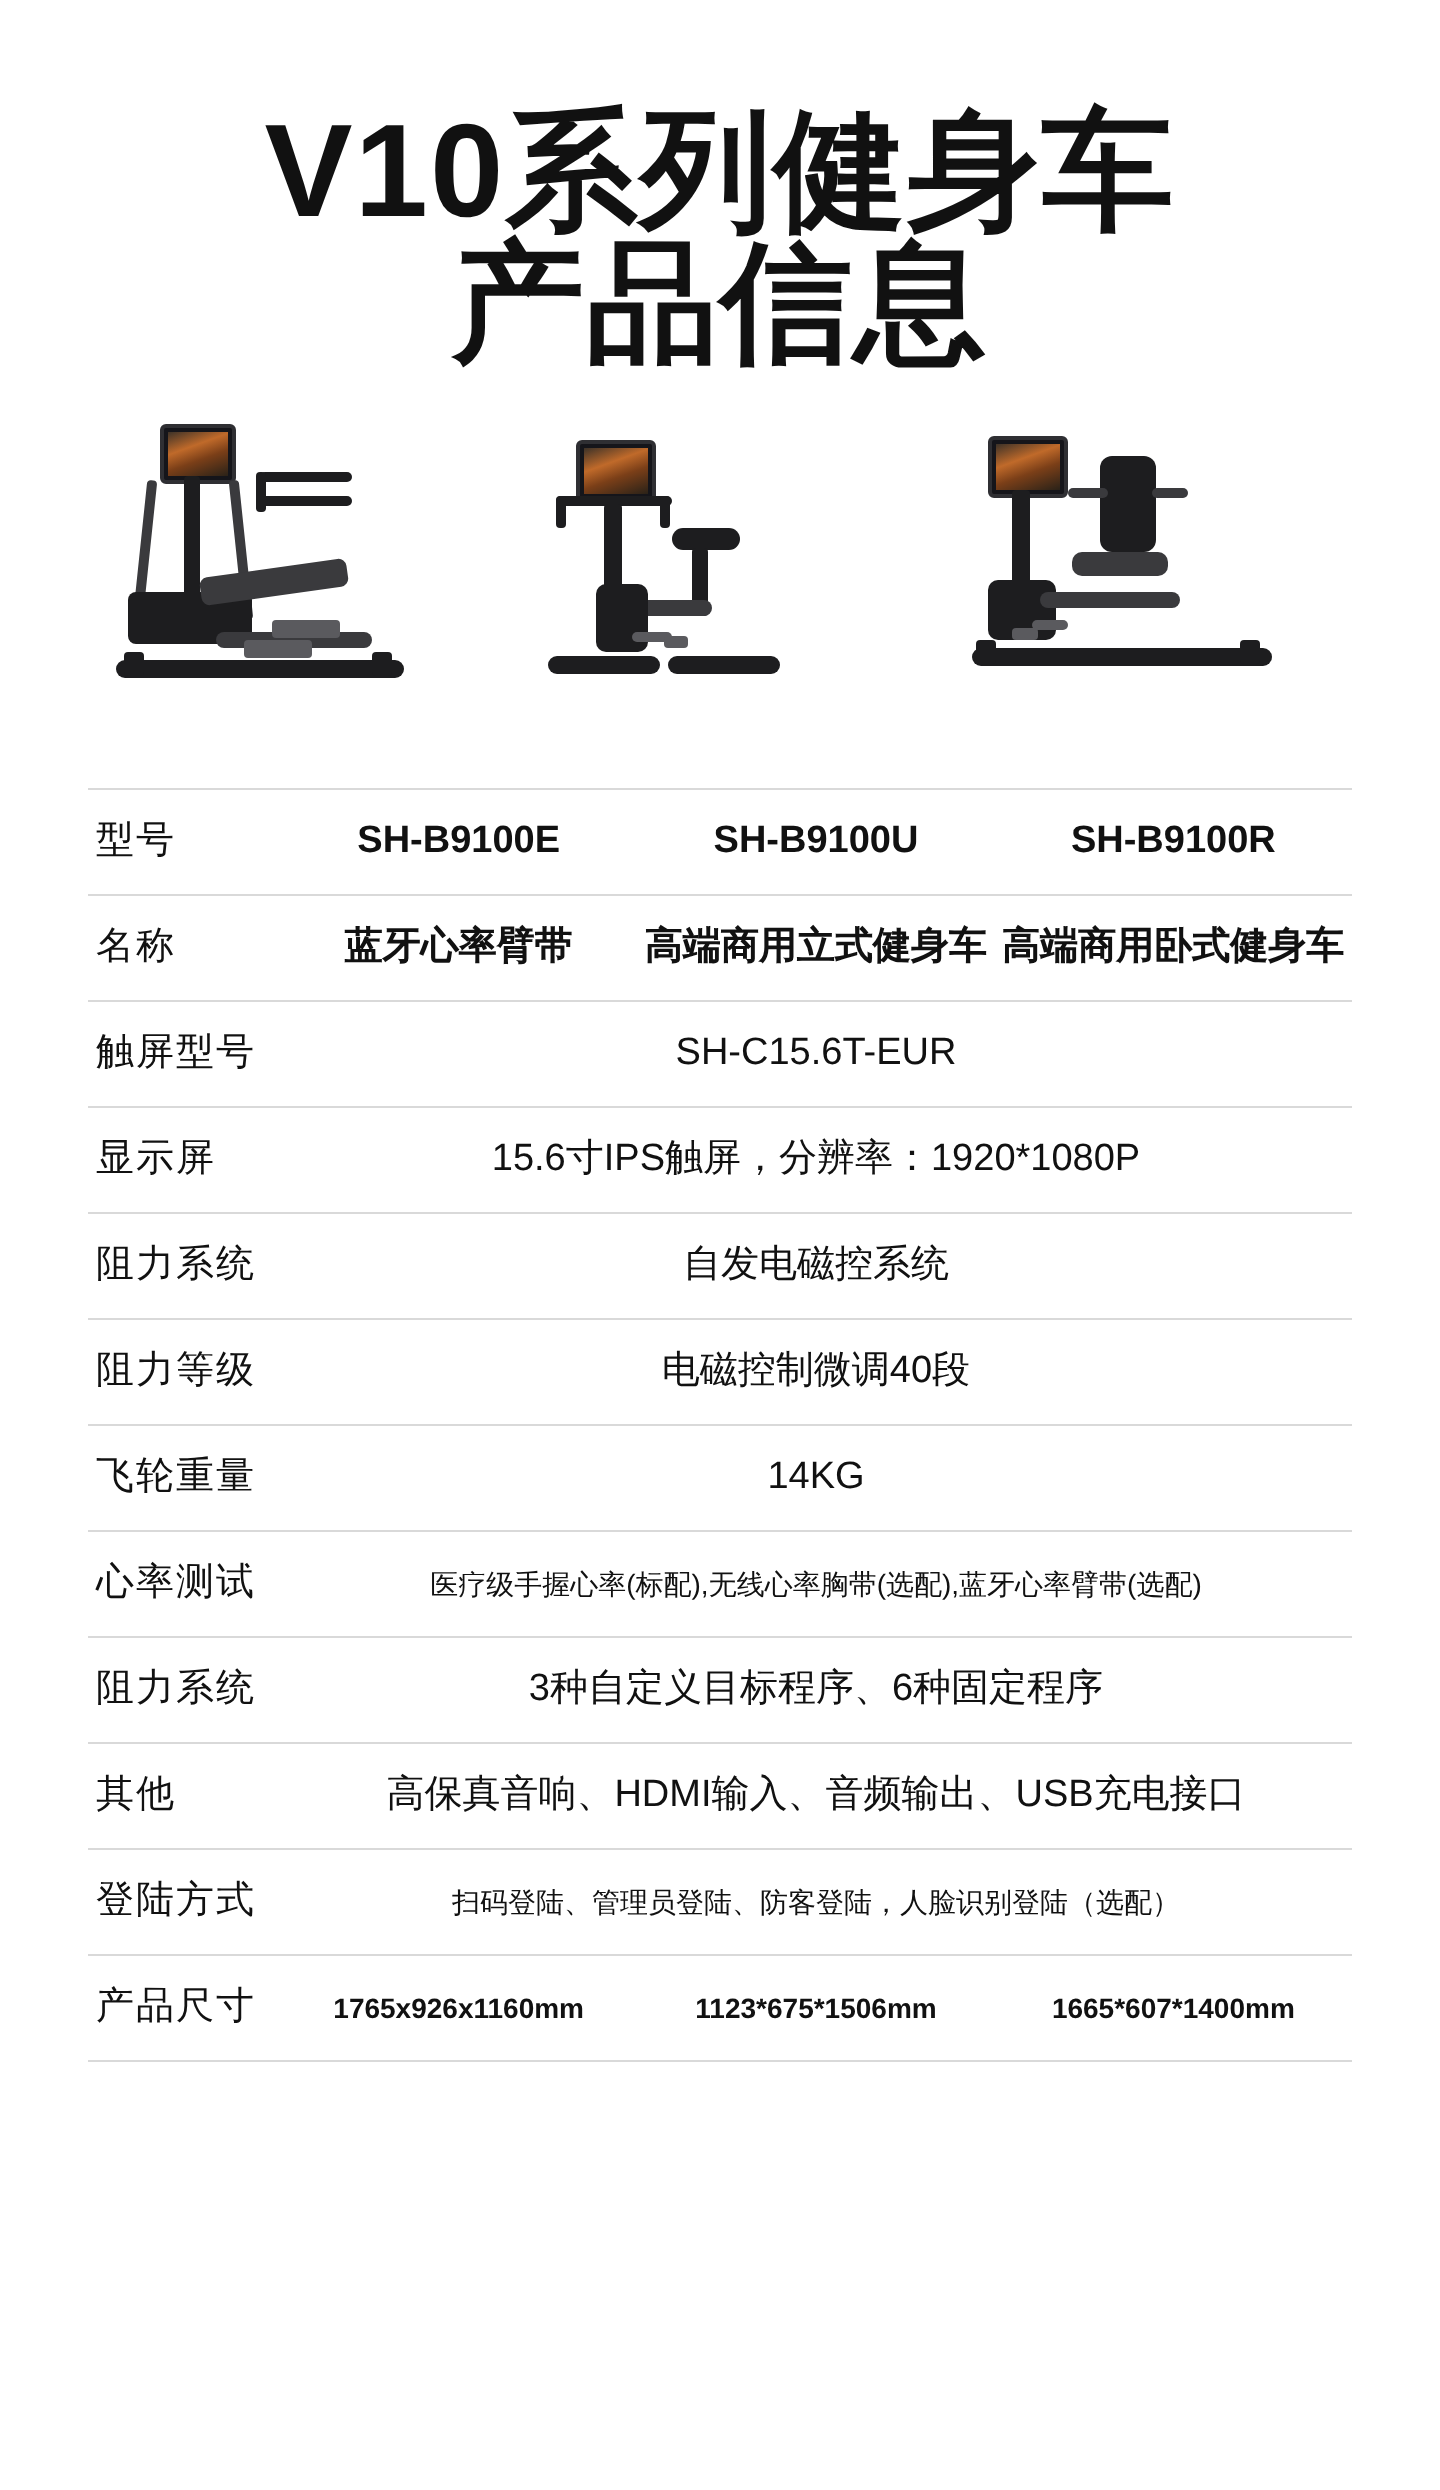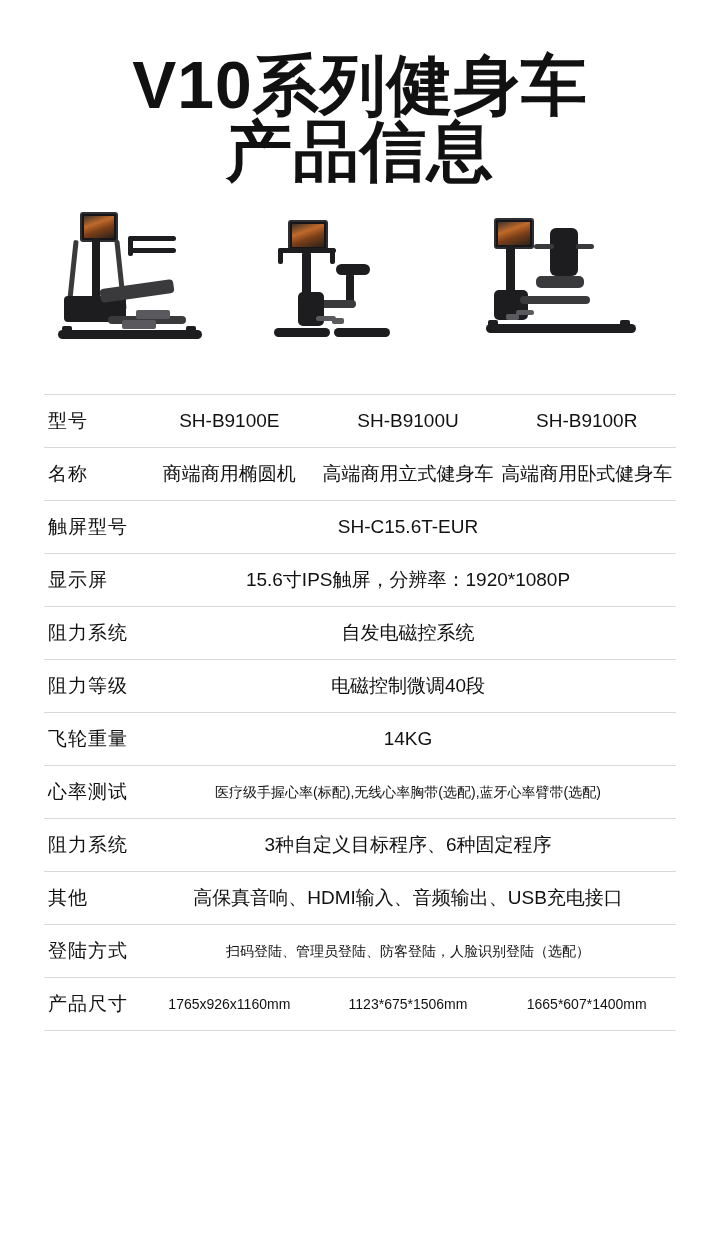--- a/index.html
+++ b/index.html
@@ -105,20 +105,21 @@
     letter-spacing: 1px;
   }
   td.val {
     text-align: center;
     color: #111;
   }
   td.val.small { font-size: 14px; }
   .col3 {
     display: flex;
     justify-content: space-between;
+    font-weight: bold;
   }
   .col3 > span {
     flex: 1;
     text-align: center;
   }
 
   .footnote {
     margin: 14px 44px 0 0;
     text-align: right;
     font-size: 13px;
@@ -230,21 +231,21 @@
             <span>SH-B9100E</span>
             <span>SH-B9100U</span>
             <span>SH-B9100R</span>
           </div>
         </td>
       </tr>
       <tr>
         <td class="label">名称</td>
         <td class="val">
           <div class="col3">
-            <span>商端商用椭圆机</span>
+            <span>蓝牙心率臂带</span>
             <span>高端商用立式健身车</span>
             <span>高端商用卧式健身车</span>
           </div>
         </td>
       </tr>
       <tr>
         <td class="label">触屏型号</td>
         <td class="val">SH-C15.6T-EUR</td>
       </tr>
       <tr>

